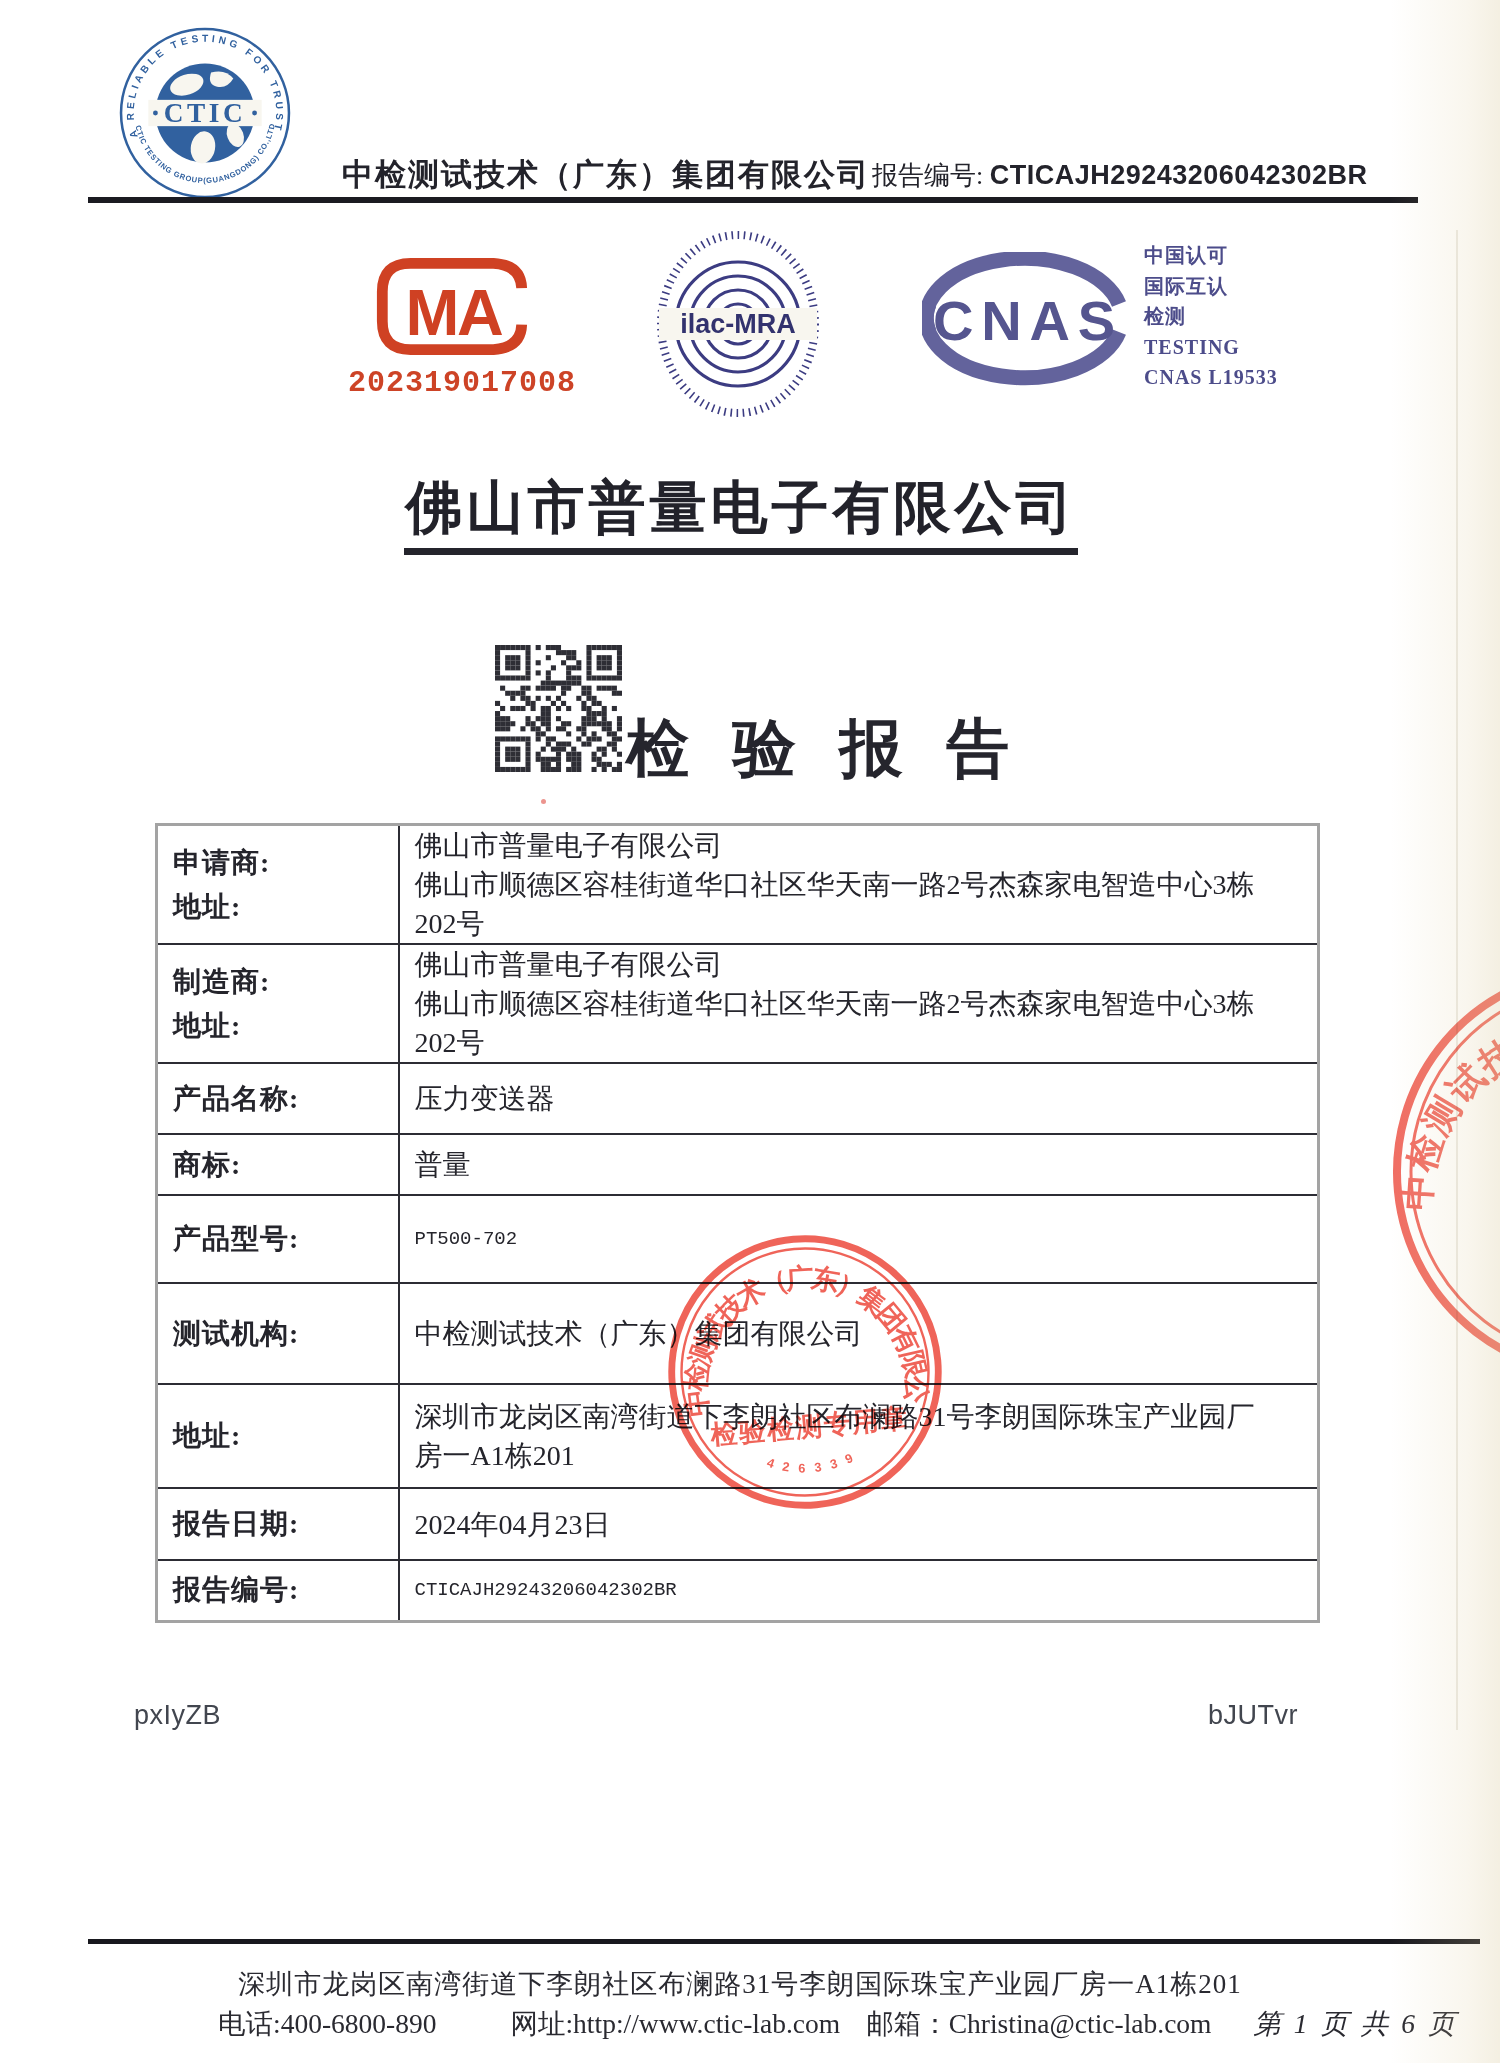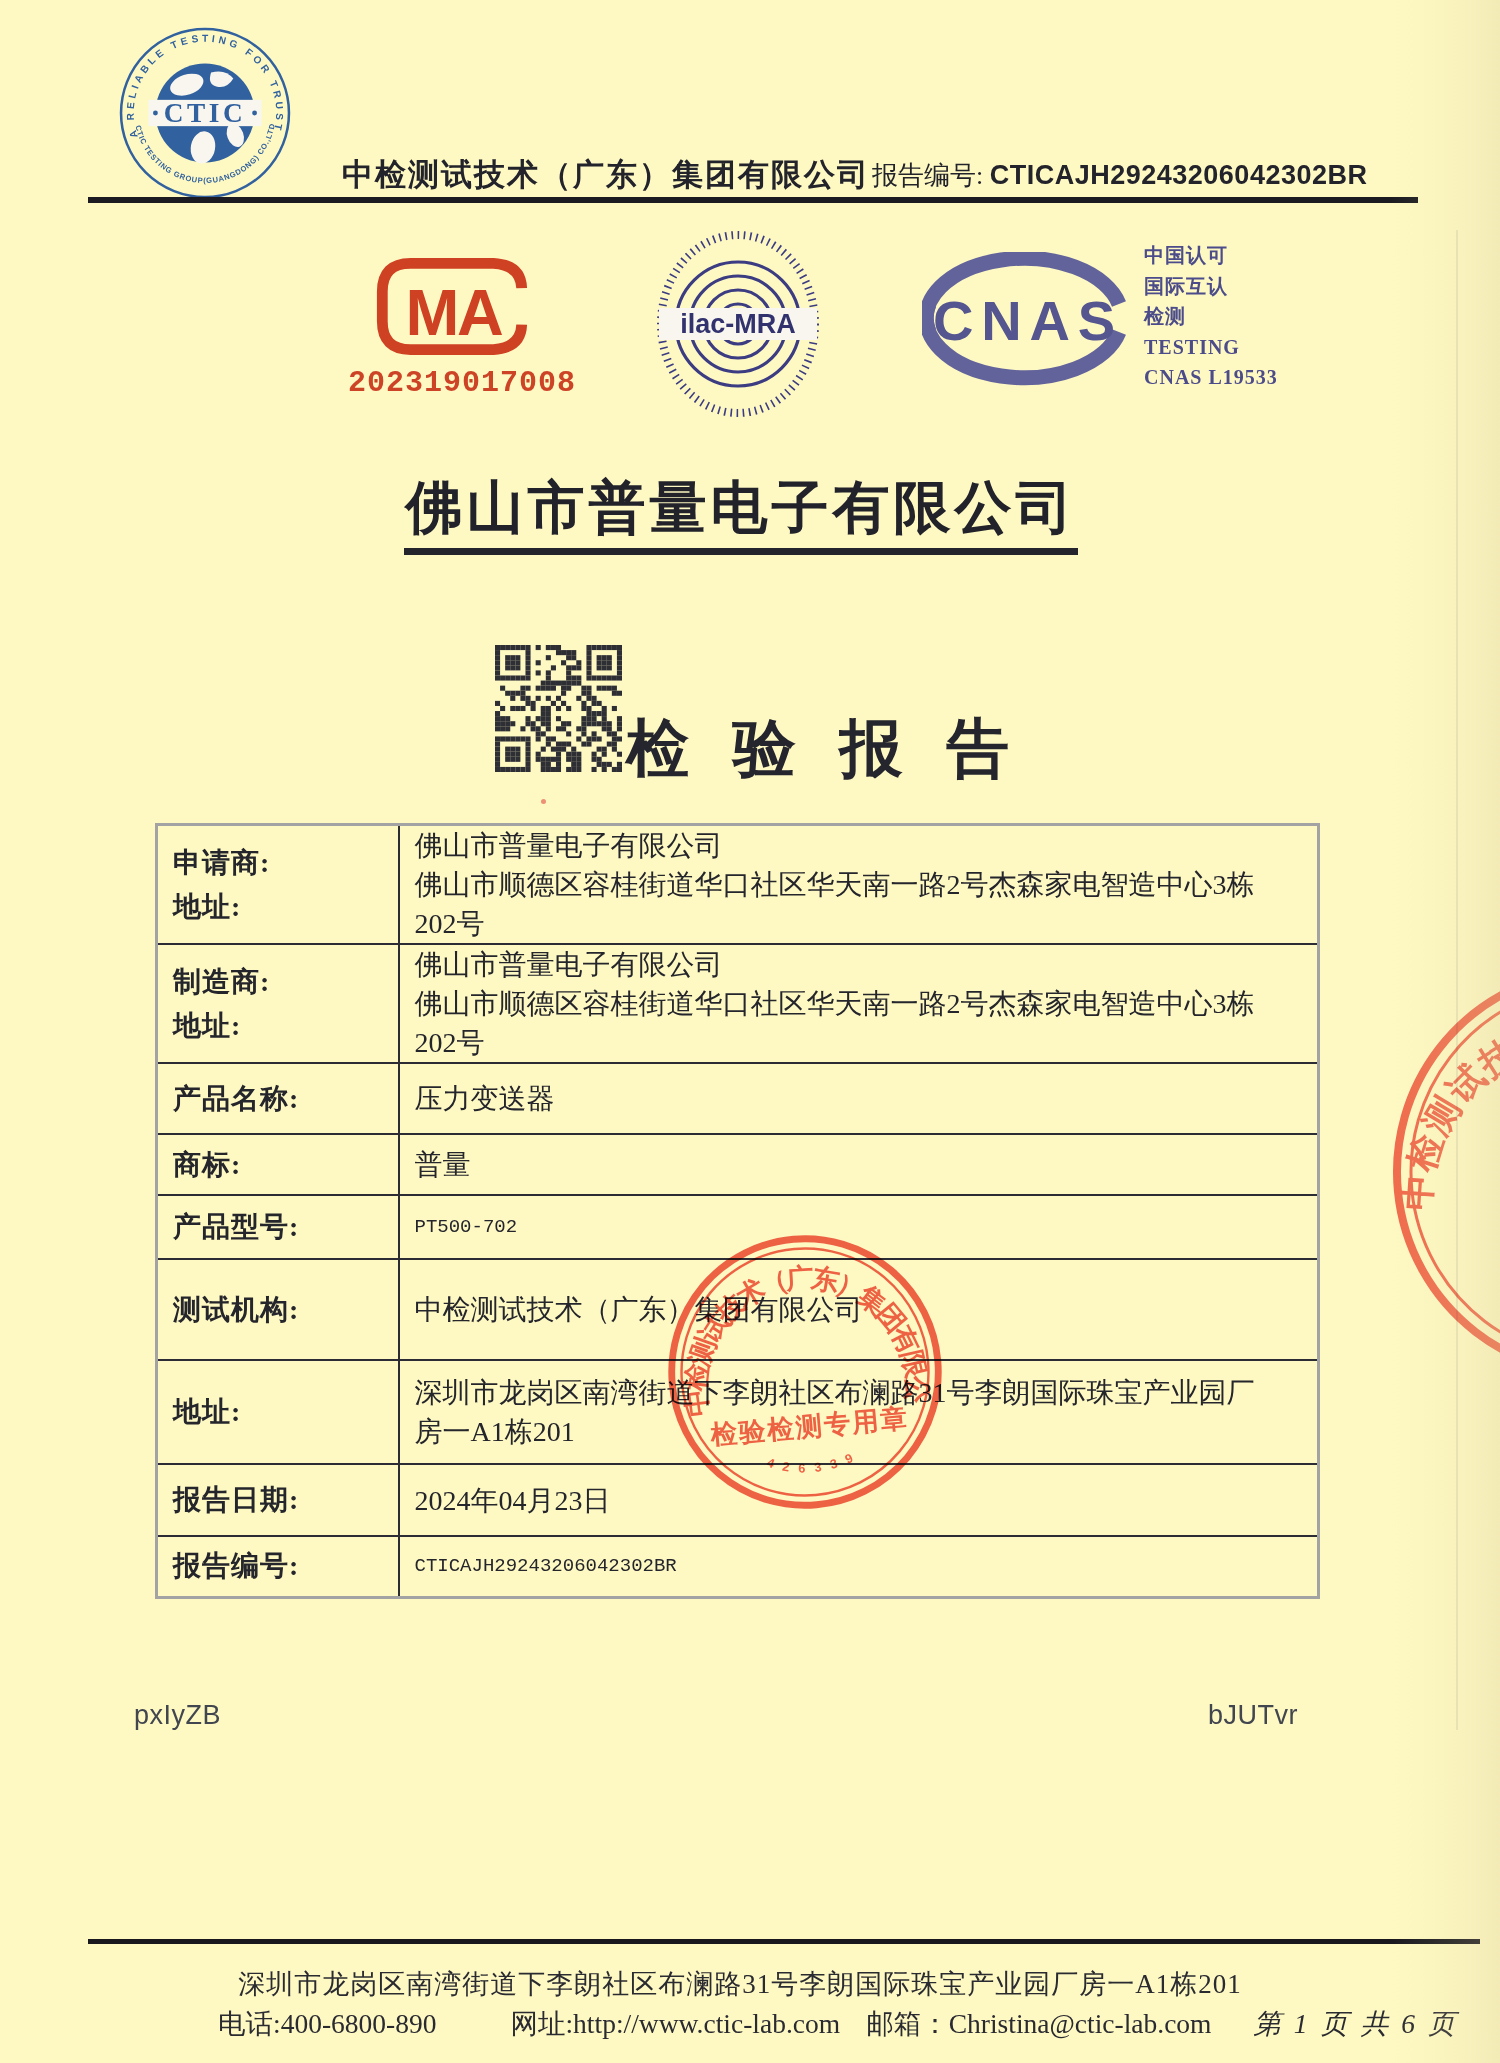--- a/index.html
+++ b/index.html
@@ -1,18 +1,18 @@
 <!DOCTYPE html>
 <html><head>
 <meta charset="utf-8">
 <style>
   html,body{margin:0;padding:0;background:#e8e6df;}
   .page{
     position:relative;width:1500px;height:2063px;margin:0 auto;
-    background:#fef9c3;overflow:hidden;
+    background:#ffffff;overflow:hidden;
     font-family:"Liberation Serif","DejaVu Serif",serif;
     color:#25252c;
   }
   .page::after{ 
     content:"";position:absolute;top:0;right:0;width:110px;height:100%;
     background:linear-gradient(to right, rgba(222,206,160,0) 0%, rgba(222,206,160,0.18) 70%, rgba(215,198,150,0.28) 100%);
     pointer-events:none;
   }
   .curl-line{position:absolute;top:230px;left:1456px;width:2px;height:1500px;
     background:rgba(170,158,130,0.22);pointer-events:none;}
@@ -47,21 +47,21 @@
   
   .info-table{position:absolute;left:155px;top:823px;width:1165px;
     border-collapse:collapse;table-layout:fixed;}
   .info-table td{border:2.5px solid #2c2c34;vertical-align:middle;padding:0;}
   .info-table{border:3px solid #a3a3a3;}
   .info-table col.c1{width:242px;}
   .info-table tr:nth-child(1){height:119px;}
   .info-table tr:nth-child(2){height:86px;}
   .info-table tr:nth-child(3){height:71px;}
   .info-table tr:nth-child(4){height:61px;}
-  .info-table tr:nth-child(5){height:64px;}
+  .info-table tr:nth-child(5){height:88px;}
   .info-table tr:nth-child(6){height:101px;}
   .info-table tr:nth-child(7){height:104px;}
   .info-table tr:nth-child(8){height:72px;}
   .info-table tr:nth-child(9){height:61px;}
   .lbl div{padding-left:15px;font-size:28px;font-weight:700;letter-spacing:1px;
     line-height:44px;white-space:nowrap;}
   .val div{padding-left:15px;font-size:28px;line-height:39px;white-space:nowrap;}
   .val div.mono{font-family:"Liberation Mono","DejaVu Sans Mono",monospace;font-size:19px;}
 
   

